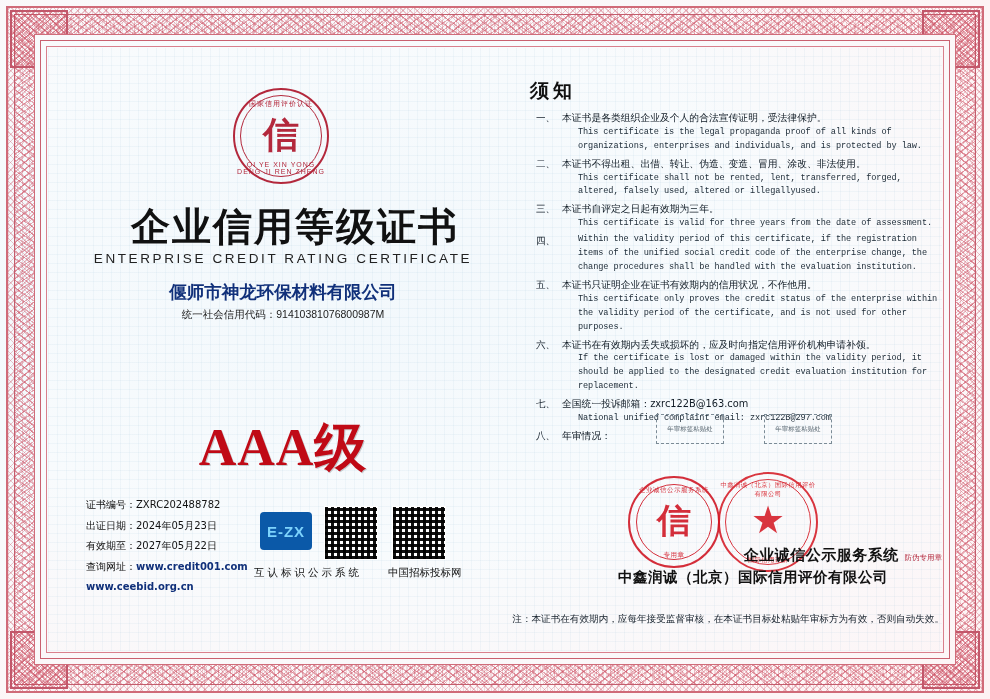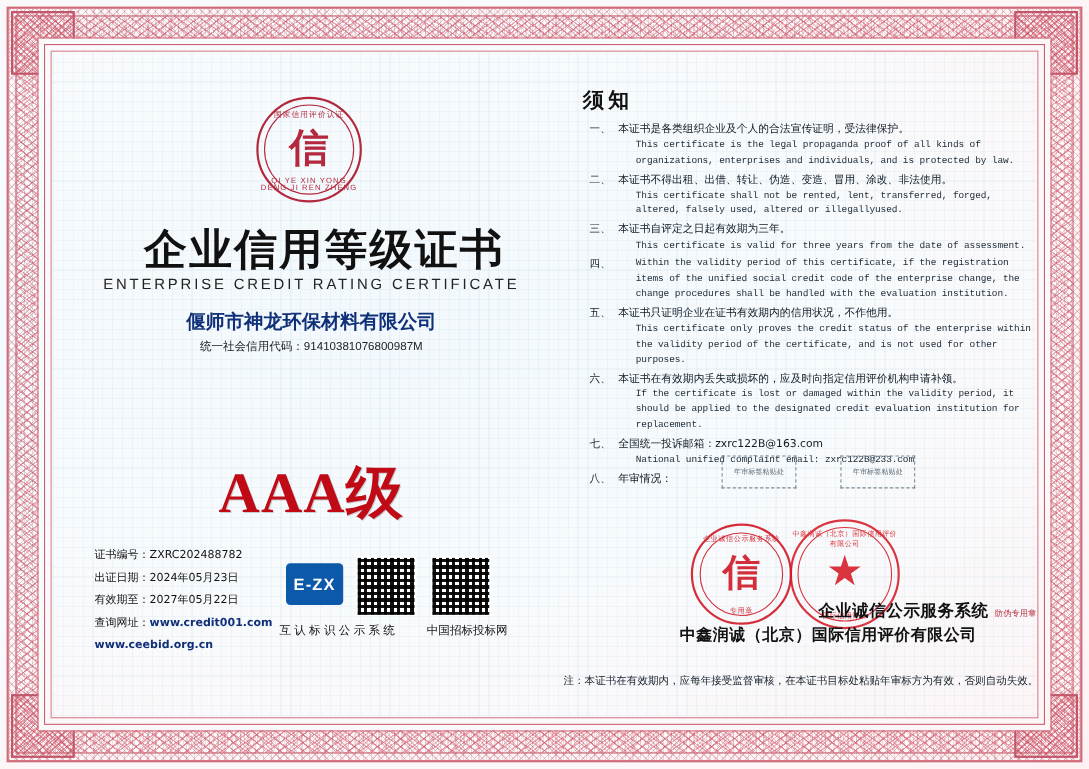--- a/index.html
+++ b/index.html
@@ -150,21 +150,21 @@
   .meta .url { color: #10307a; font-weight: bold; }
 
   
   .logo-row {
     position: absolute; left: 212px; top: 452px; width: 240px; height: 80px;
   }
   .logo-ezx {
     position: absolute; left: 0; top: 12px; width: 52px; height: 38px;
     border-radius: 4px;
     background: #0b59a8;
-    color: #ffffff; font-size: 15px; font-weight: bold;
+    color: #7dd3fc; font-size: 15px; font-weight: bold;
     display: flex; align-items: center; justify-content: center;
     letter-spacing: 1px;
   }
   .qr {
     position: absolute; top: 6px; width: 54px; height: 54px;
     background-color: #fff;
     background-image:
       repeating-linear-gradient(0deg, #111 0 3px, #fff 3px 6px),
       repeating-linear-gradient(90deg, #111 0 3px, rgba(255,255,255,0) 3px 6px);
     background-blend-mode: multiply;
@@ -395,21 +395,21 @@
           <div class="num">六、</div>
           <div class="txt">
             <span class="cn">本证书在有效期内丢失或损坏的，应及时向指定信用评价机构申请补领。</span>
             <span class="en">If the certificate is lost or damaged within the validity period, it should be applied to the designated credit evaluation institution for replacement.</span>
           </div>
         </div>
         <div class="notice-item">
           <div class="num">七、</div>
           <div class="txt">
             <span class="cn">全国统一投诉邮箱：zxrc122B@163.com</span>
-            <span class="en">National unified complaint email: zxrc122B@233.com</span>
+            <span class="en">National unified complaint email: zxrc122B@297.com</span>
           </div>
         </div>
         <div class="notice-item">
           <div class="num">八、</div>
           <div class="txt">
             <span class="cn">年审情况：</span>
           </div>
         </div>
       </div>
 

